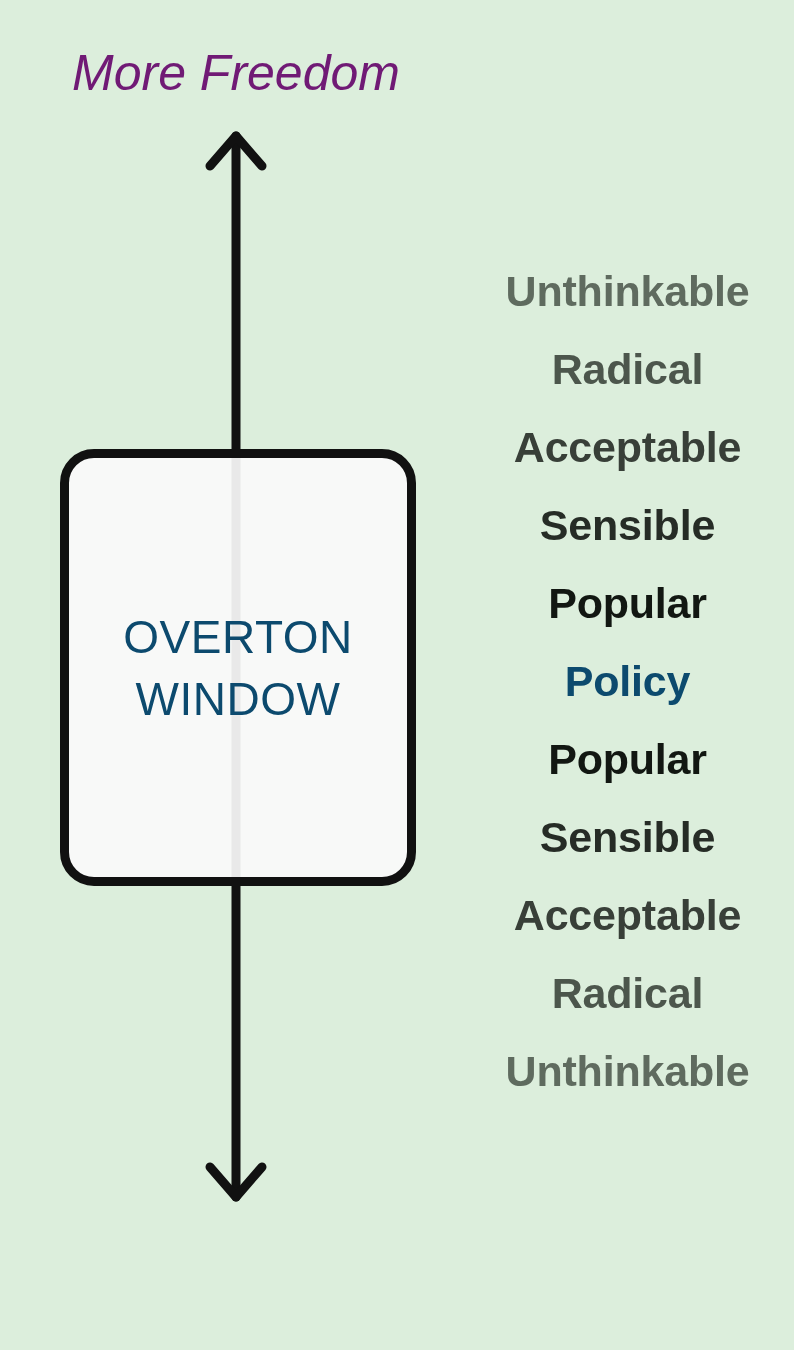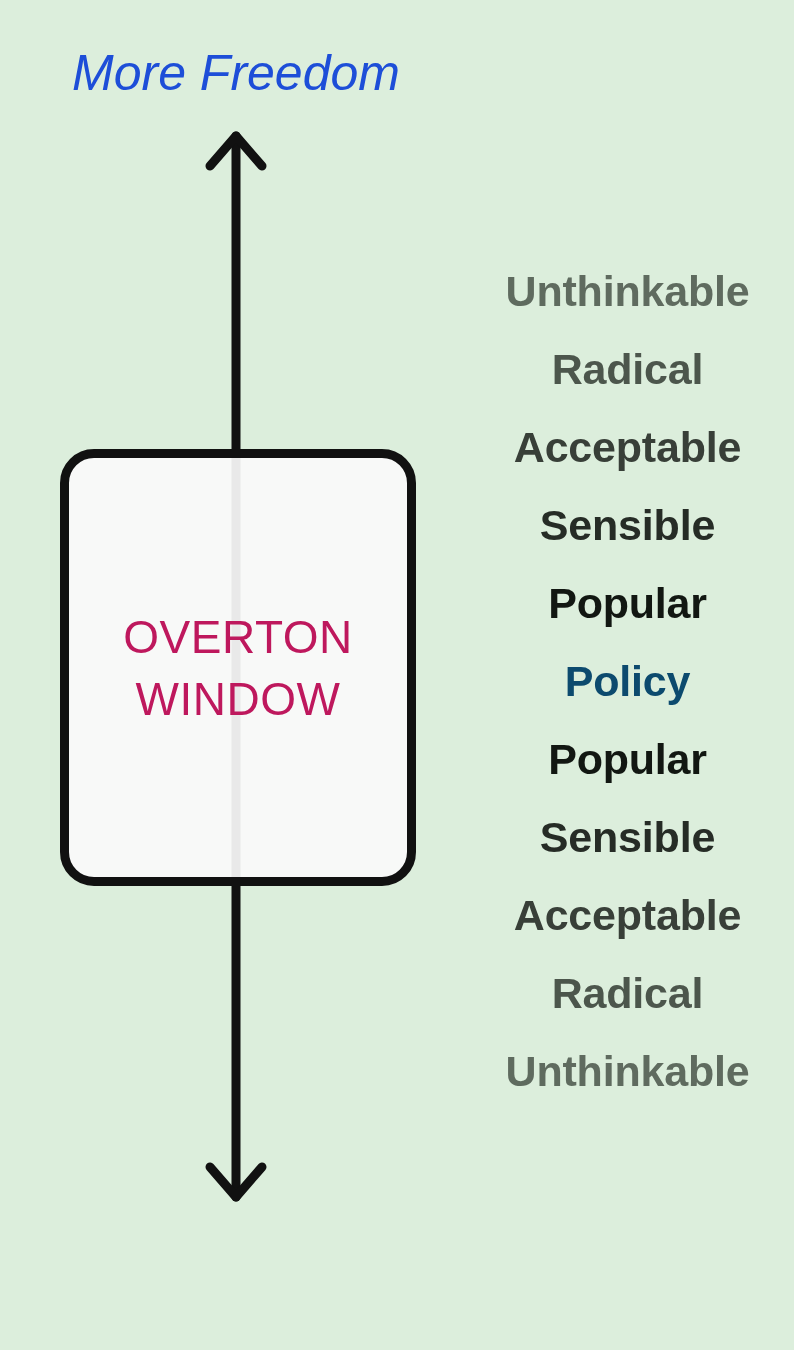--- a/index.html
+++ b/index.html
@@ -22,21 +22,21 @@
 
   
   .axis-heading {
     position: absolute;
     left: 0;
     width: 472px;
     text-align: center;
     font-style: italic;
     font-size: 50px;
     font-weight: 400;
-    color: #1d4ed8;
+    color: #701a75;
     letter-spacing: 0px;
     white-space: nowrap;
   }
   #heading-top { top: 44px; }
   #heading-bottom { top: 1246px; }
 
   
   #axis-arrow {
     position: absolute;
     left: 0;
@@ -59,21 +59,21 @@
     border-radius: 34px;
     z-index: 2;
     display: flex;
     flex-direction: column;
     align-items: center;
     justify-content: center;
   }
   #overton-window .win-line {
     font-size: 46px;
     font-weight: 400;
-    color: #be185d;
+    color: #0c4a6e;
     line-height: 1.0;
     letter-spacing: 0.5px;
     white-space: nowrap;
   }
   #overton-window .win-line + .win-line { margin-top: 16px; }
 
   
   #spectrum-labels {
     position: absolute;
     left: 461px;

